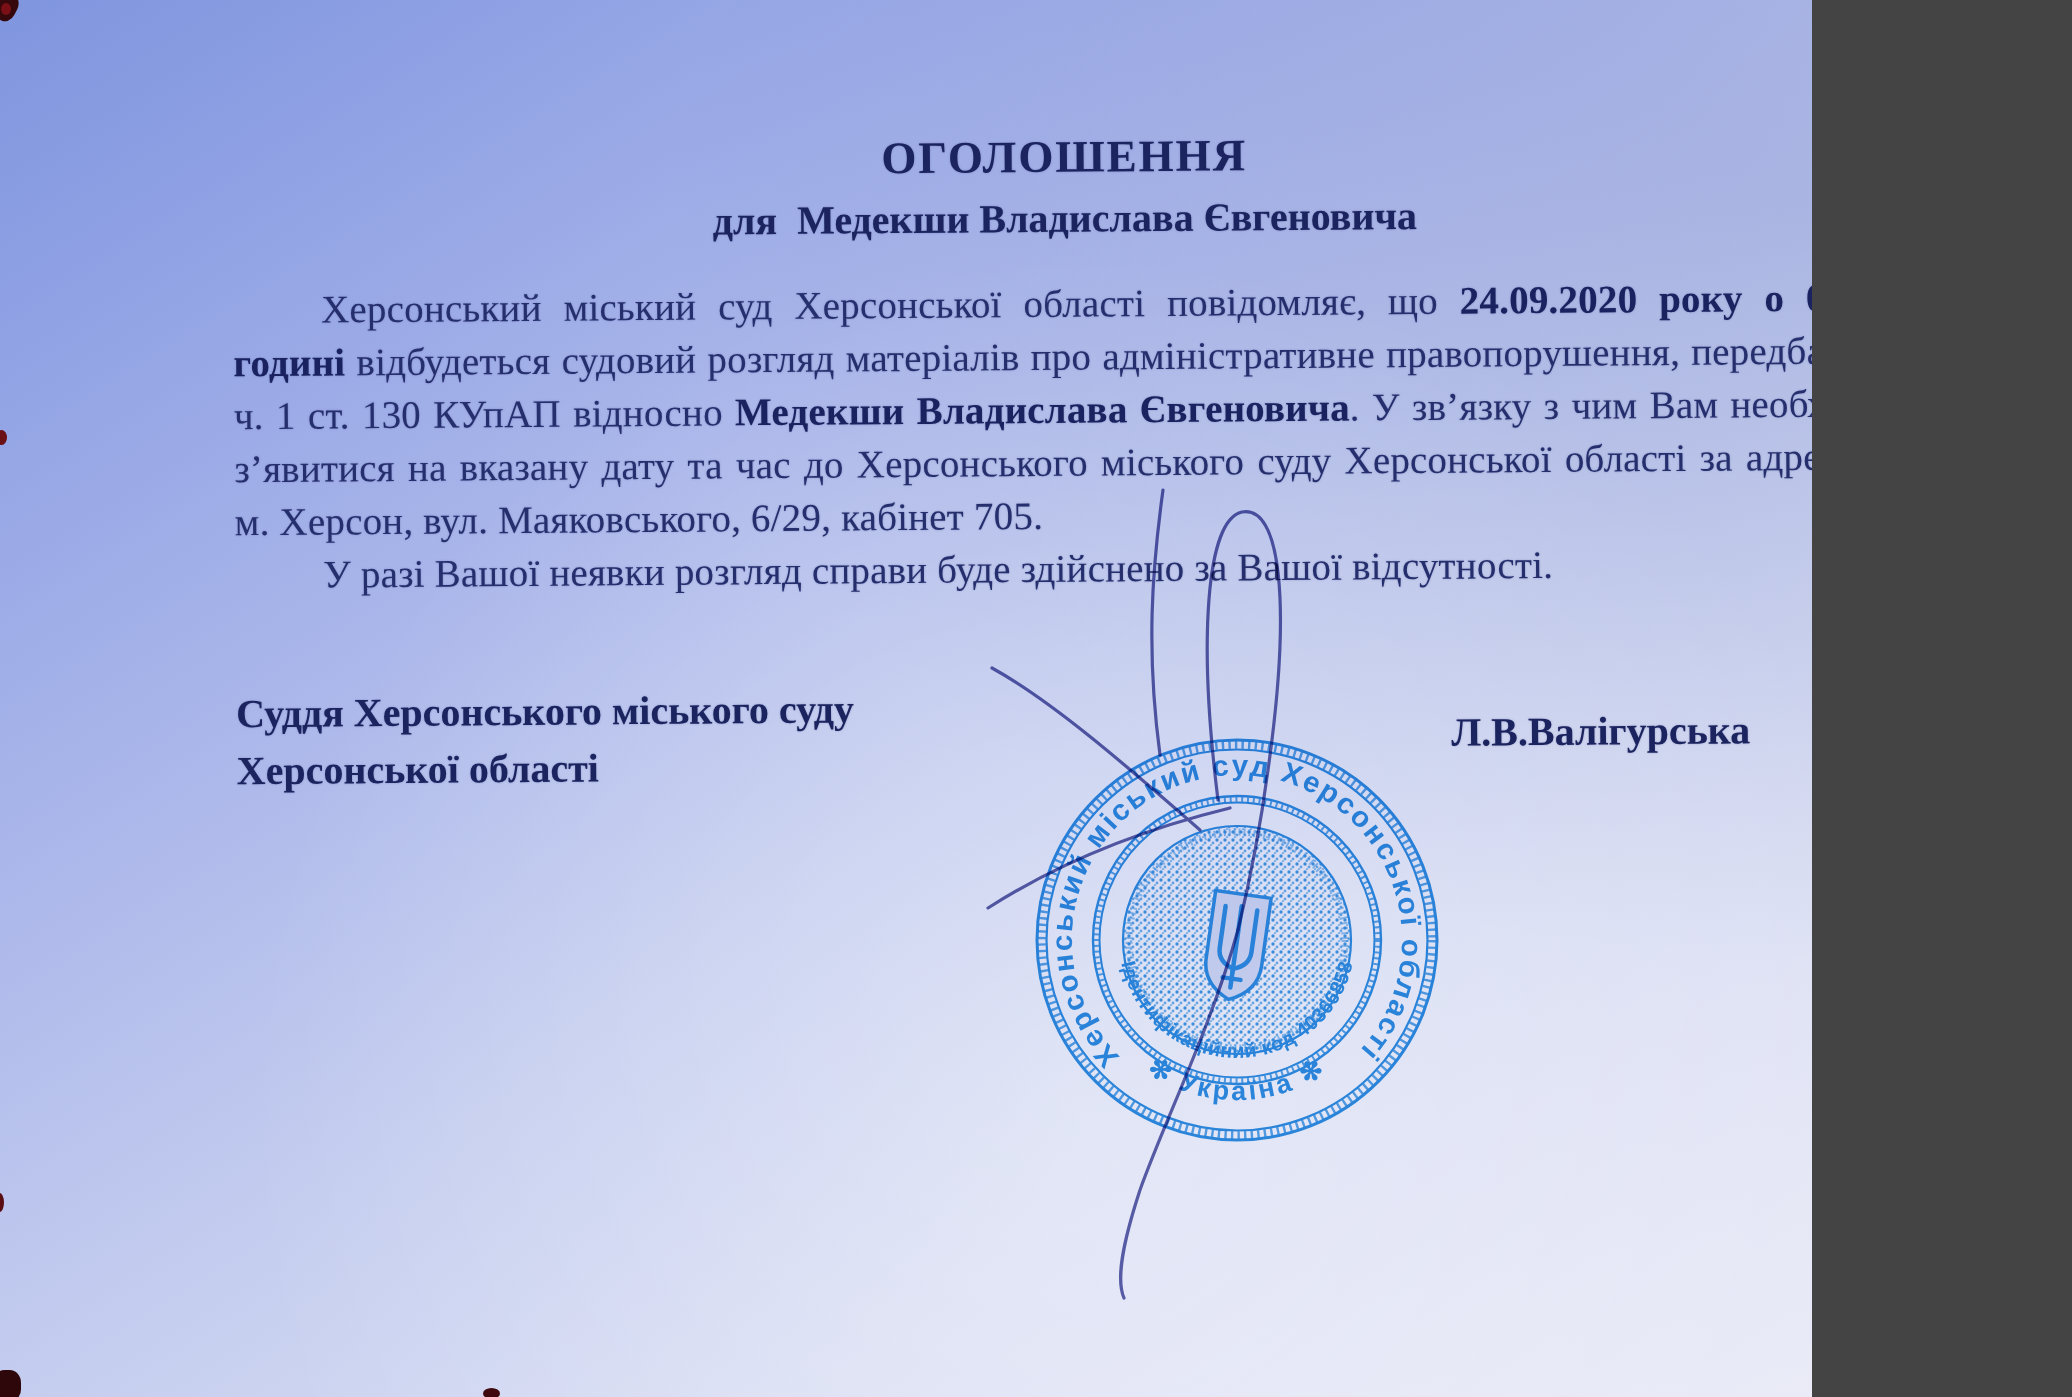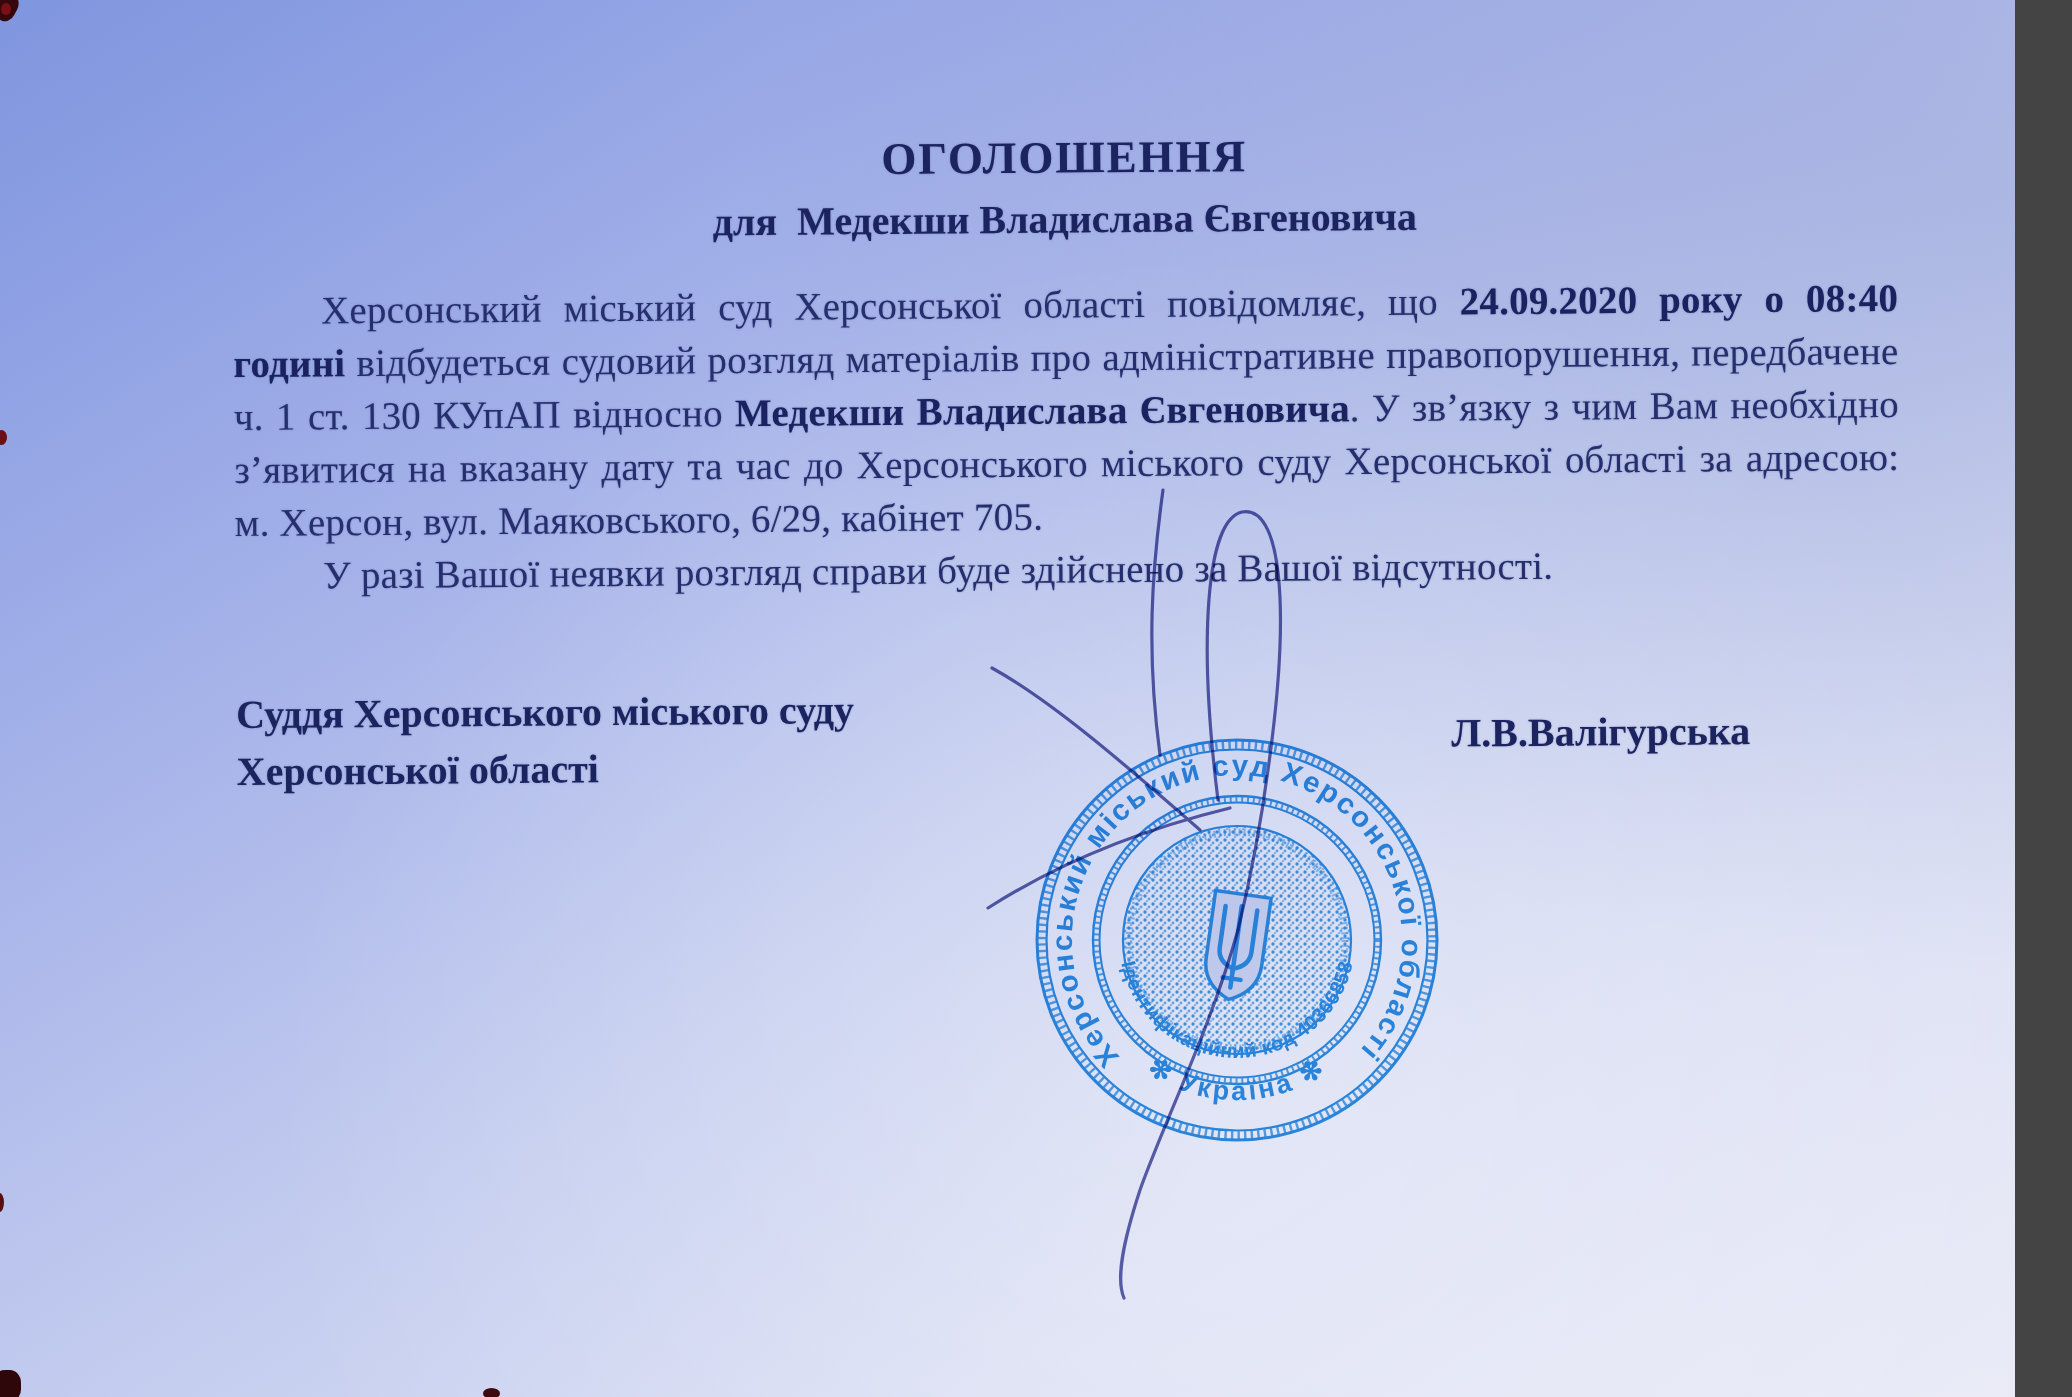--- a/index.html
+++ b/index.html
@@ -1,18 +1,18 @@
 <!DOCTYPE html>
 <html><head>
 <meta charset="utf-8">
 <style>
   html,body{margin:0;padding:0;background:#444;}
   .photo{
     position:relative;
-    width:2015px;height:1397px;
+    width:1812px;height:1397px;
     overflow:hidden;
     font-family:"Liberation Serif","DejaVu Serif",serif;
     background:
       radial-gradient(ellipse at 60% 80%, rgba(255,255,255,0.30), rgba(255,255,255,0) 55%),
       radial-gradient(ellipse at 100% 15%, rgba(60,80,170,0.18), rgba(60,80,170,0) 45%),
       linear-gradient(148deg,#7f95de 0%,#93a4e5 16%,#aab6ea 34%,#c4cdef 55%,#d8ddf3 74%,#e5e7f6 92%,#e9eaf7 100%);
   }
   .sheet-content{
     position:absolute;inset:0;
     transform:rotate(-0.45deg);

